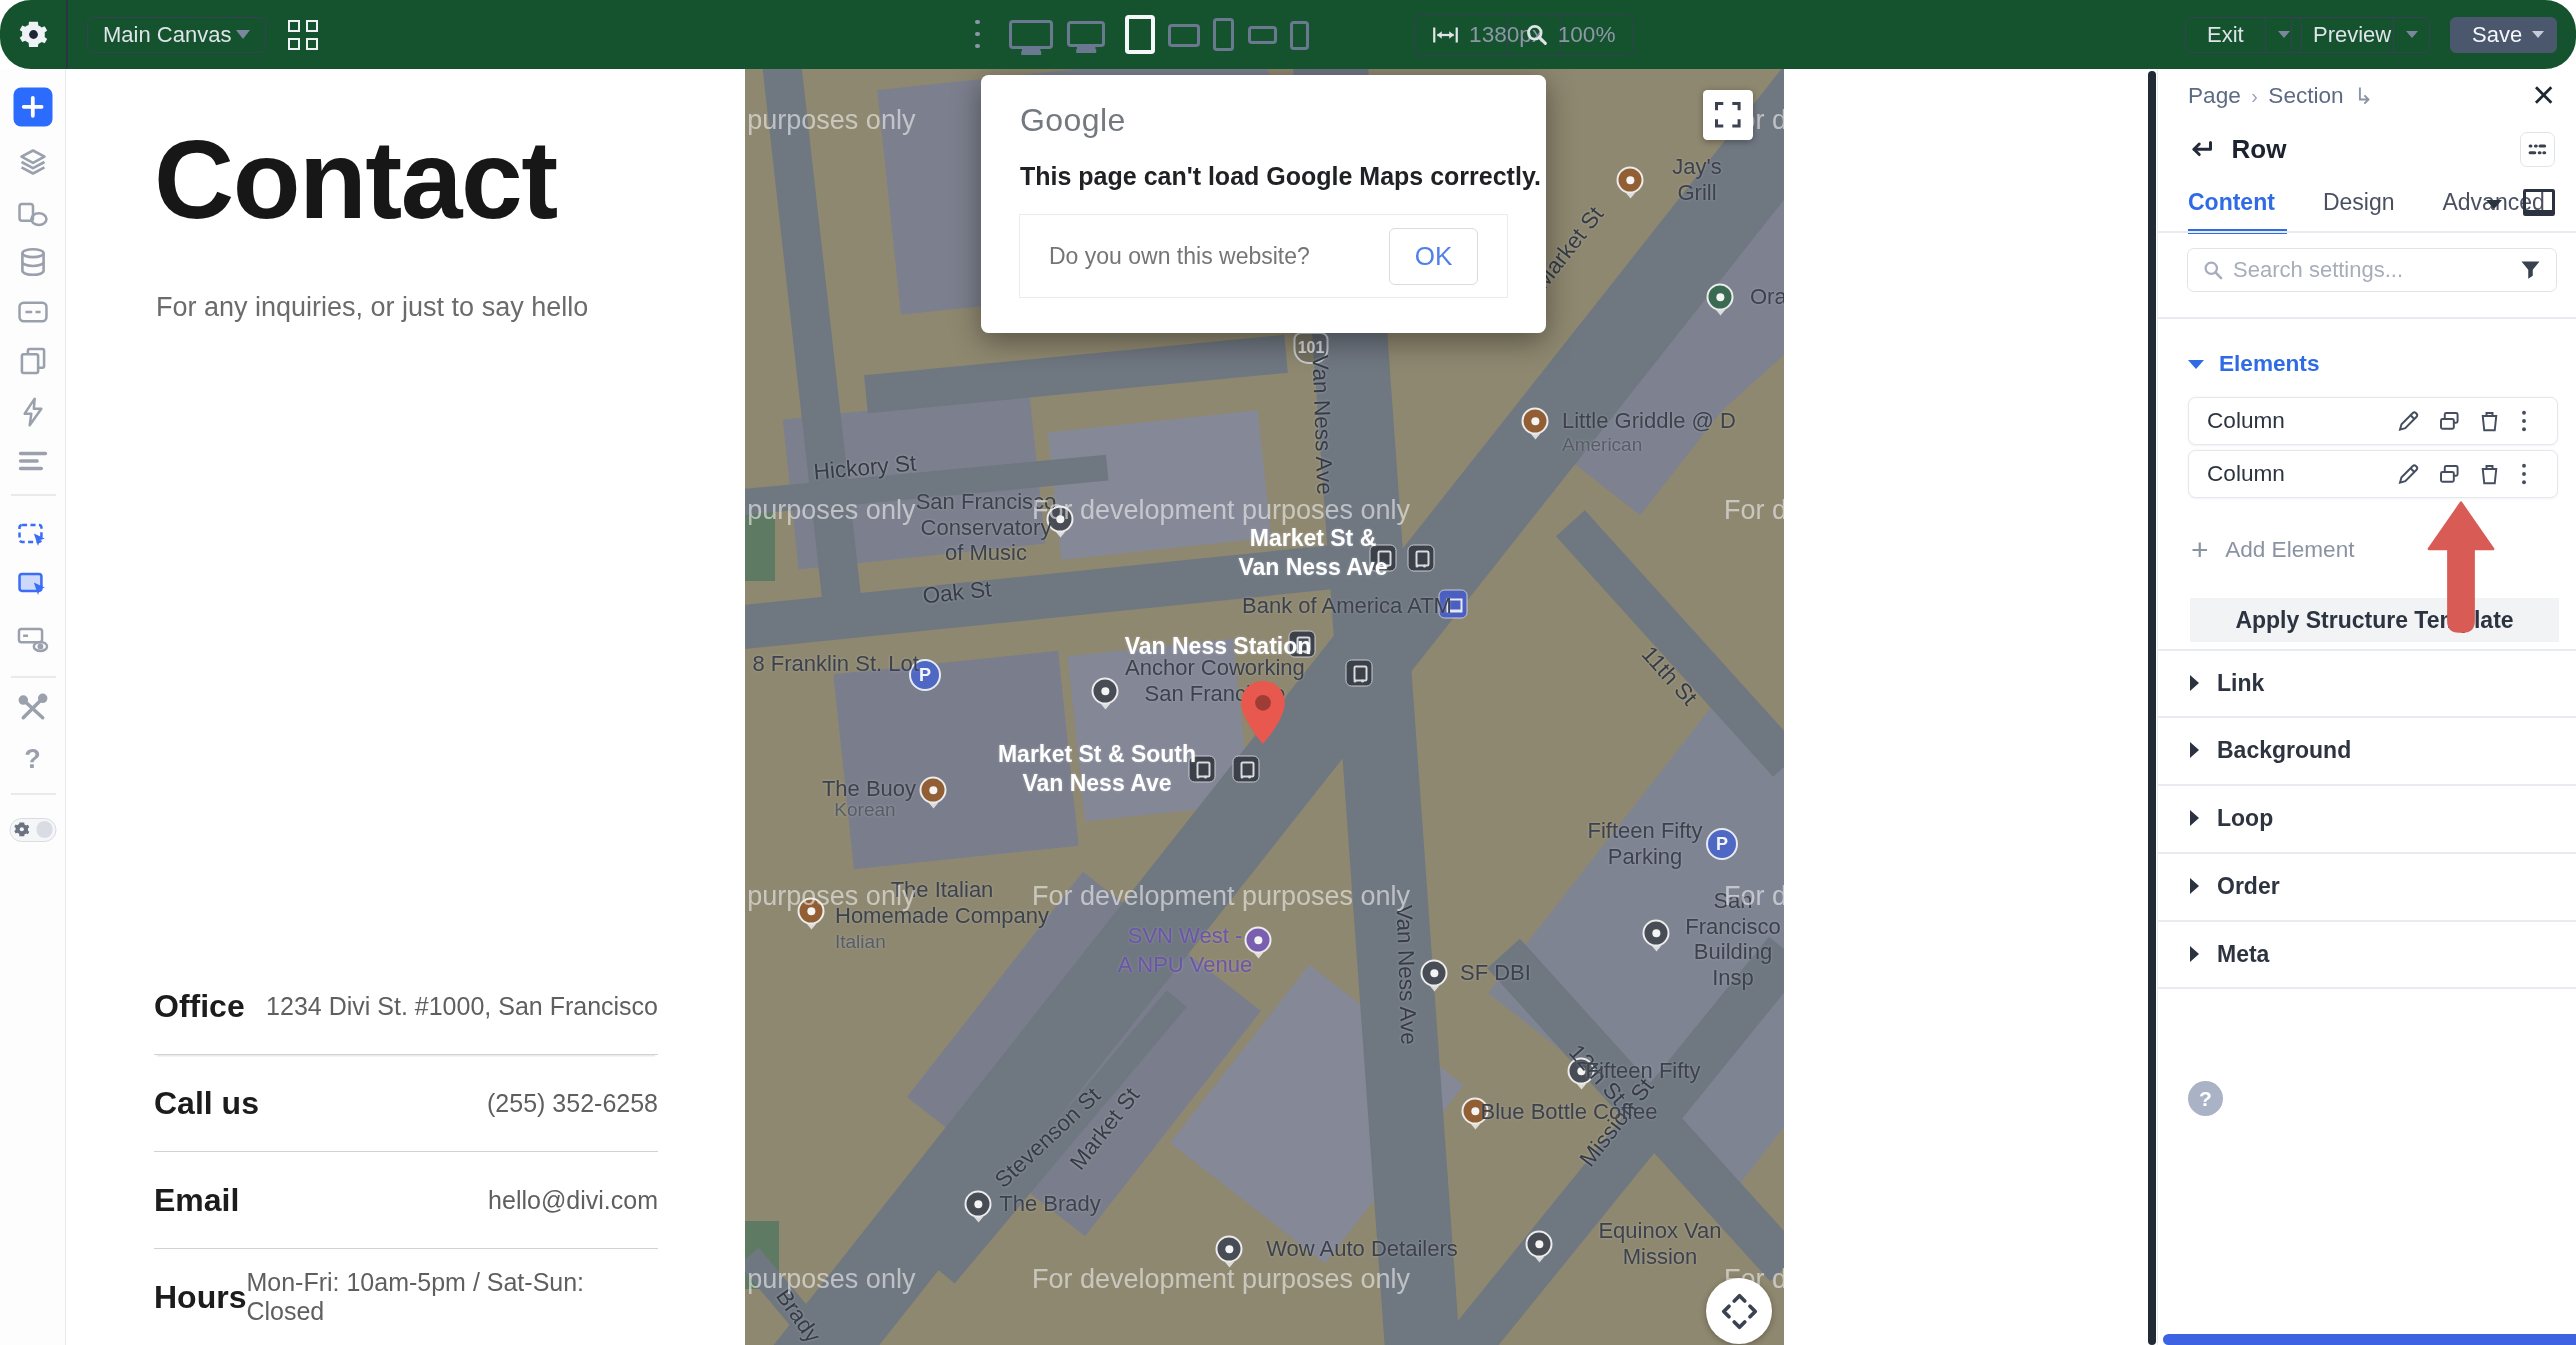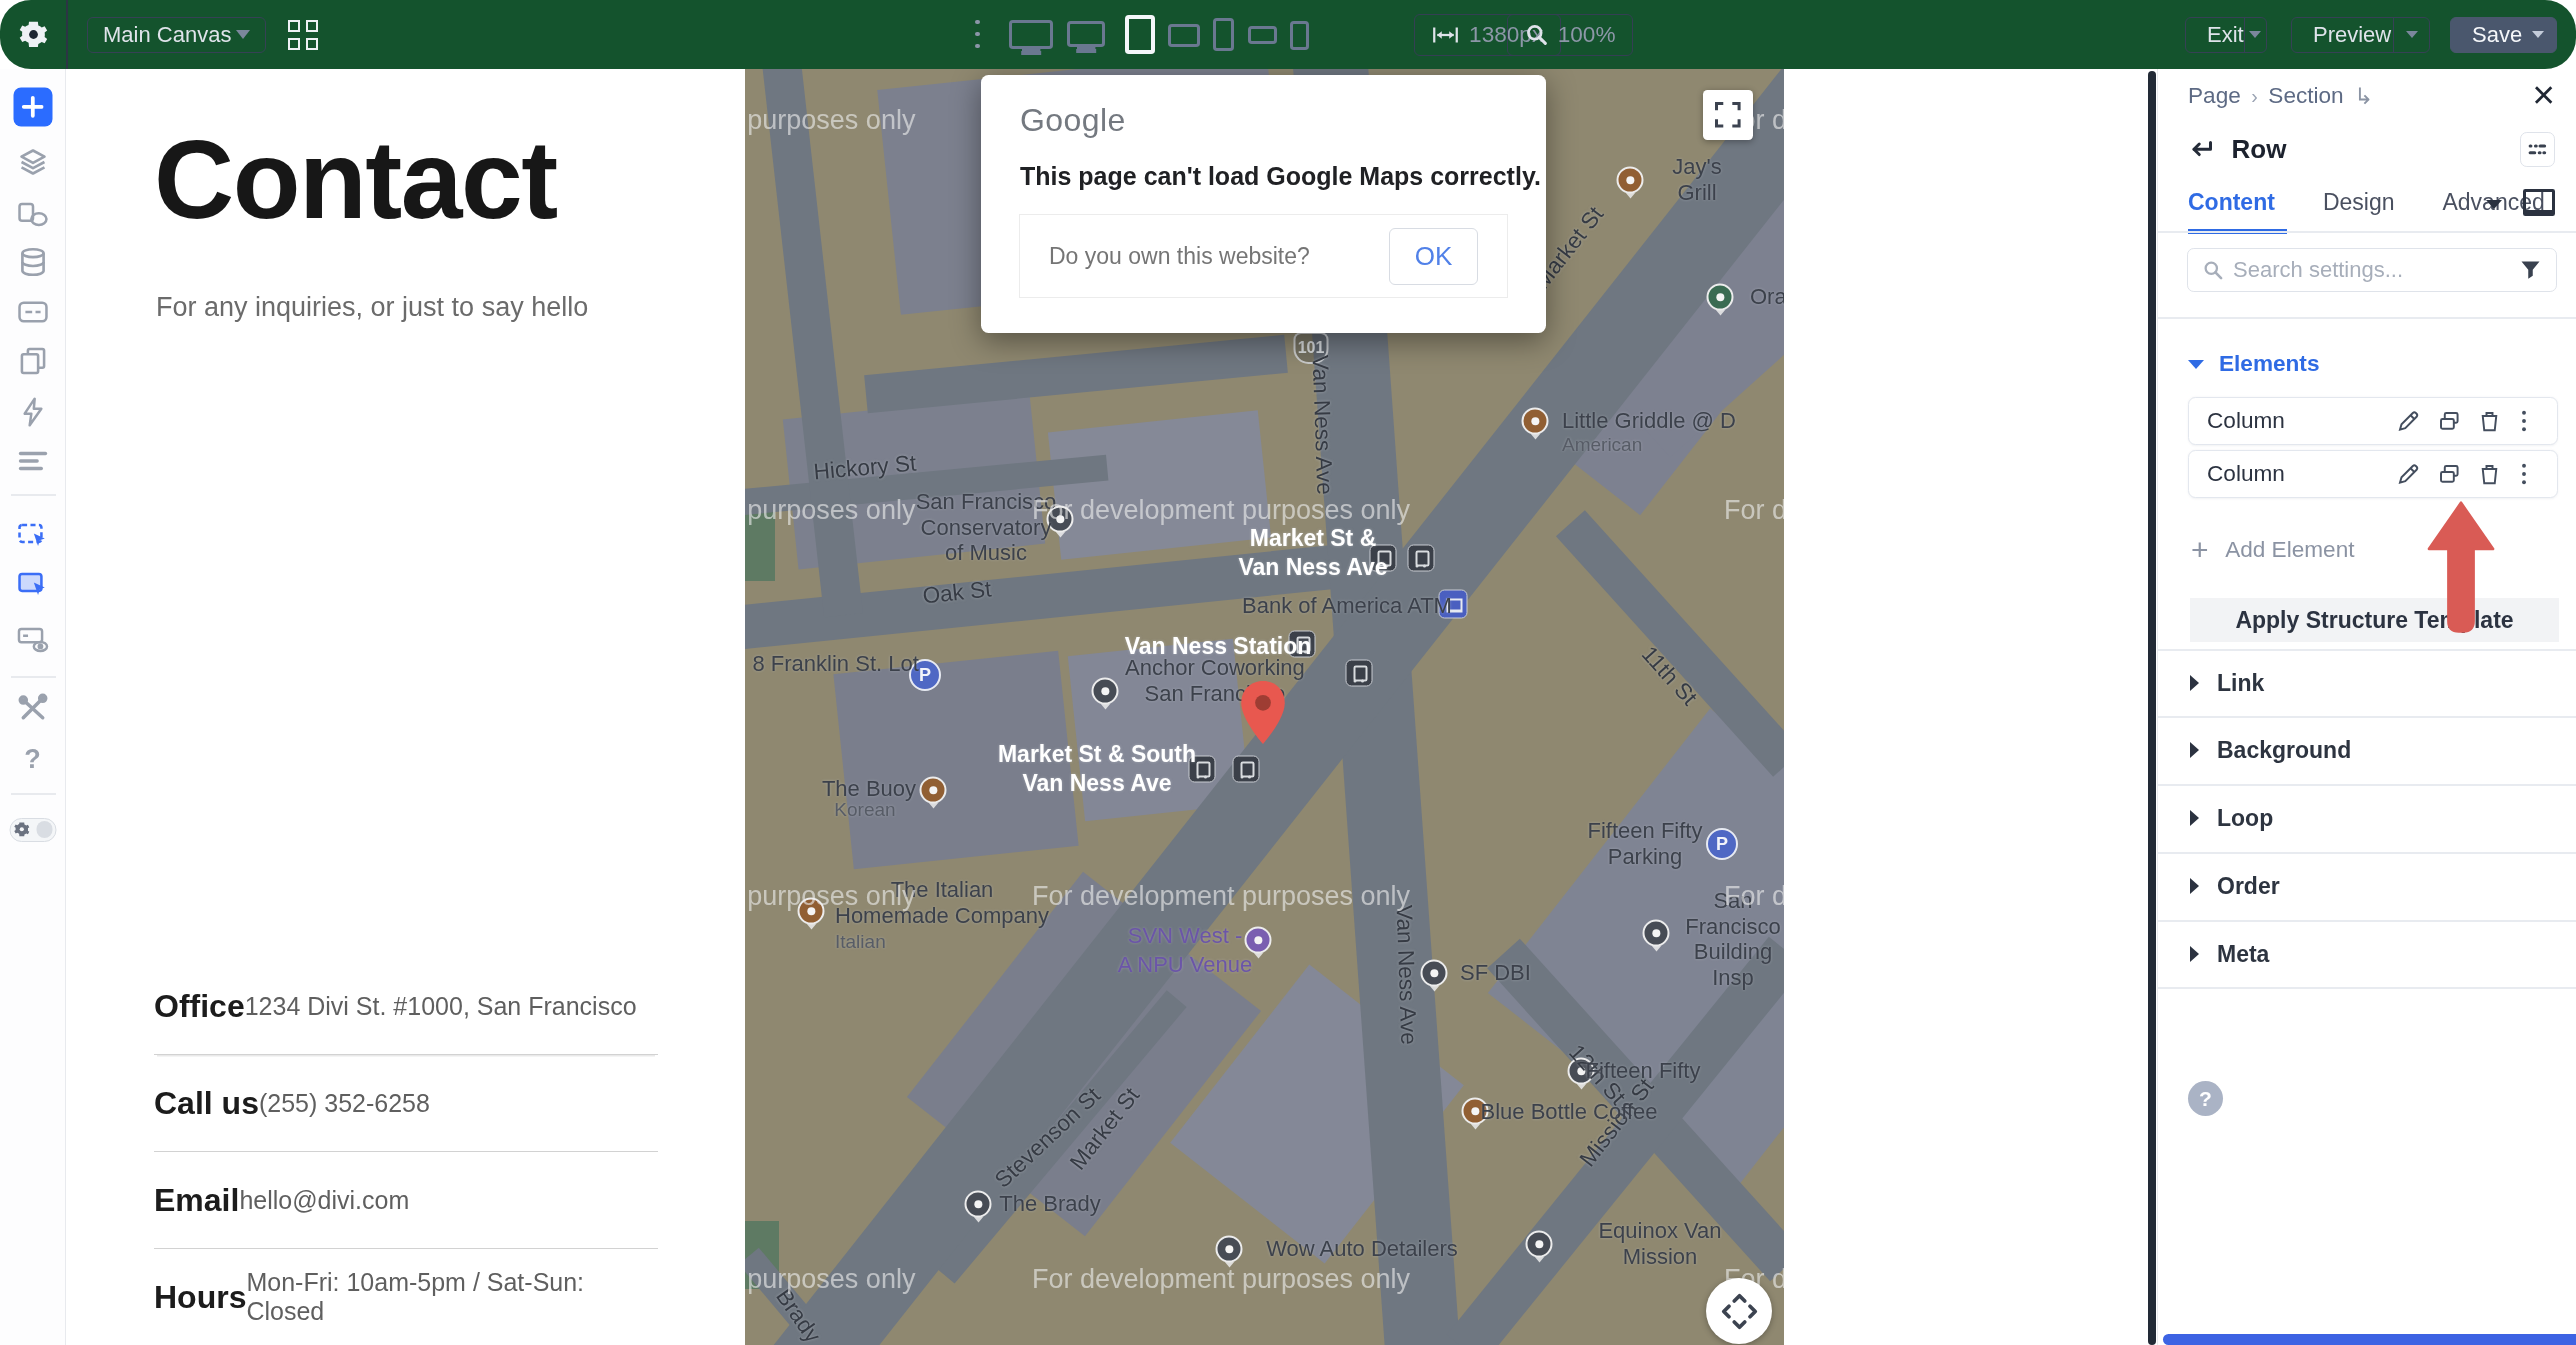--- a/index.html
+++ b/index.html
@@ -33,21 +33,21 @@
   .dev4 { left:1168px; top:24px; width:32px; height:22.6px; }
   .dev5 { left:1213px; top:18px; width:21px; height:33px; }
   .dev6 { left:1248px; top:25.6px; width:29px; height:18px; }
   .dev7 { left:1290px; top:21px; width:19px; height:29px; }
   .tb-field { position:absolute; top:13.5px; height:42px; border:1.5px solid #343f53; border-radius:6px;
               display:flex; align-items:center; gap:10.5px; padding:0 16.6px; color:#8d97a8; font-size:22.6px; }
   .f-width { left:1414px; } .f-zoom { left:1507px; }
   .split-btn { display:flex; }
   .split-caret { width:36px; height:36px; display:flex; align-items:center; justify-content:center;
                  border-left:1.5px solid #364155; }
-  .exit-btn { left:2185px; width:82px; padding-left:21px; }
+  .exit-btn { left:2185px; width:117px; padding-left:21px; }
   .preview-btn { left:2291px; width:139px; padding-left:21px; }
   .save-btn { left:2450px; width:107px; background:#4a576d; border-color:#4a576d; padding-left:21px;
               color:#f5f7fa; justify-content:space-between; padding-right:12px; }
 
   
   .sidebar { position:absolute; left:0; top:69px; width:66px; height:1277px; background:#fdfdfe;
              border-right:1.5px solid #e8eaee; z-index:50; }
   .sb-item { position:absolute; left:50%; transform:translate(-50%,-50%); color:#9aa1ad; }
   .sb-add { width:39px; height:39px; background:#2b6cff; border-radius:7.5px; color:#fff;
             display:flex; align-items:center; justify-content:center; }
@@ -55,21 +55,21 @@
   .sb-blue { color:#3b6ef6; }
   .sb-toggle { width:47px; height:24px; border:1.5px solid #d9dde3; border-radius:12px; background:#f4f6f8; }
   .sb-toggle .knob { position:absolute; right:2.3px; top:2.3px; width:16.6px; height:16.6px; border-radius:50%; background:#d9dde3; }
   .sb-toggle .tgear { position:absolute; left:3.8px; top:2.3px; width:16.6px; height:16.6px; color:#6b7280; }
 
   
   .canvas { position:absolute; left:66px; top:69px; width:2082px; height:1277px; background:#fff; }
   .contact-title { position:absolute; left:88px; top:47px; font-size:111px; color:#171717; letter-spacing:-1.5px; }
   .contact-sub { position:absolute; left:90px; top:223px; font-size:27px; color:#6b6b6b; }
   .details { position:absolute; left:88px; top:889px; width:504px; }
-  .drow { display:flex; align-items:center; justify-content:flex-start; height:97px;
+  .drow { display:flex; align-items:center; justify-content:space-between; height:97px;
           border-bottom:1.5px solid #d2d2d2; }
   .drow .dl { font-size:32px; font-weight:bold; color:#1c1c1c; }
   .drow .dv { font-size:25px; color:#5f5f5f; }
 
   
   .map { position:absolute; left:679px; top:0; width:1039px; height:1277px; overflow:hidden;
          background:#8f8870; cursor:grab; }
   .bld { position:absolute; }
   .road { position:absolute; background:#6f7781; }
   .ml { position:absolute; white-space:pre-line; z-index:6; }

